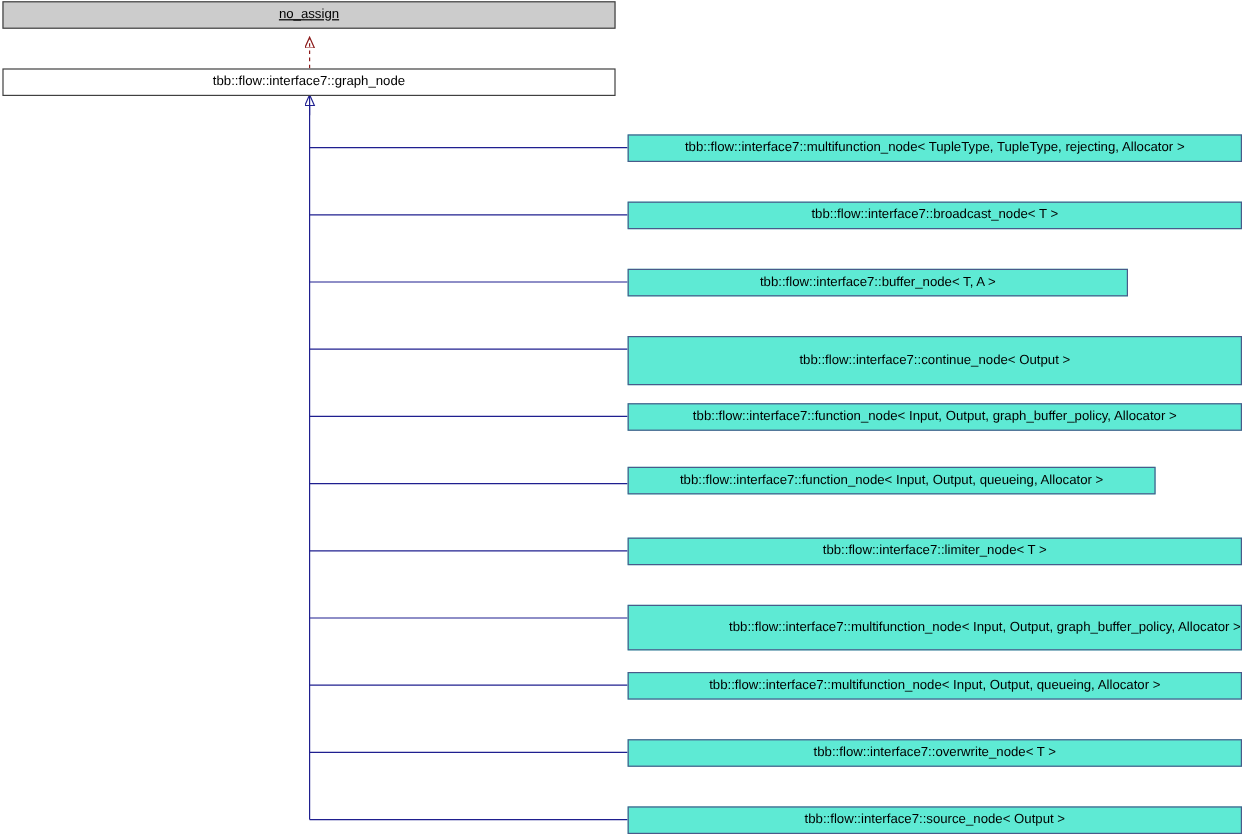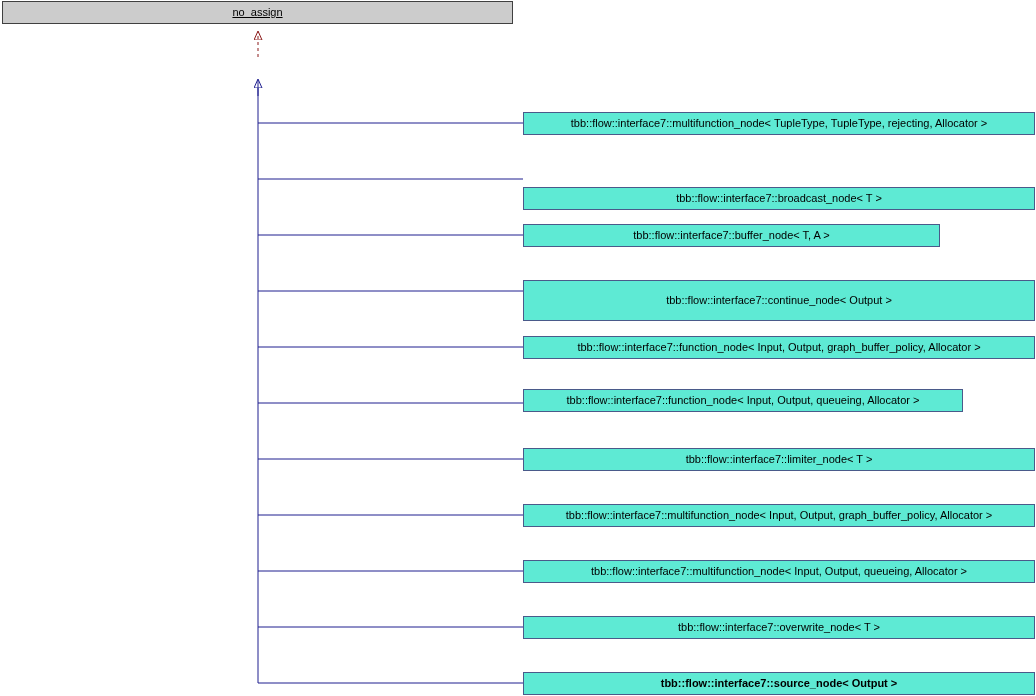--- a/index.html
+++ b/index.html
@@ -79,26 +79,29 @@
     <line x1="258" y1="515" x2="523" y2="515" stroke="#1f1f8f" stroke-width="1"></line>
     <line x1="258" y1="571" x2="523" y2="571" stroke="#1f1f8f" stroke-width="1"></line>
     <line x1="258" y1="627" x2="523" y2="627" stroke="#1f1f8f" stroke-width="1"></line>
     <line x1="258" y1="683" x2="523" y2="683" stroke="#1f1f8f" stroke-width="1"></line>
   </svg>
 
   <div class="node base" style="left:2px; top:1px; width:511px; height:23px;text-decoration:underline;">
     <span>no_assign</span>
   </div>
 
+  <div class="node root" style="left:2px; top:57px; width:511px; height:23px;">
+    <span>tbb::flow::interface7::graph_node</span>
+  </div>
 
   <div class="node derived" style="left:523px; top:112px; width:512px; height:23px;">
     <span>tbb::flow::interface7::multifunction_node&lt; TupleType, TupleType, rejecting, Allocator &gt;</span>
   </div>
 
-  <div class="node derived" style="left:523px; top:168px; width:512px; height:23px;margin-top:19px;">
+  <div class="node derived" style="left:523px; top:168px; width:512px; height:23px;">
     <span>tbb::flow::interface7::broadcast_node&lt; T &gt;</span>
   </div>
 
   <div class="node derived" style="left:523px; top:224px; width:417px; height:23px;">
     <span>tbb::flow::interface7::buffer_node&lt; T, A &gt;</span>
   </div>
 
   <div class="node derived" style="left:523px; top:280px; width:512px; height:41px;">
     <span>tbb::flow::interface7::continue_node&lt; Output &gt;</span>
   </div>
@@ -108,29 +111,29 @@
   </div>
 
   <div class="node derived" style="left:523px; top:389px; width:440px; height:23px;">
     <span>tbb::flow::interface7::function_node&lt; Input, Output, queueing, Allocator &gt;</span>
   </div>
 
   <div class="node derived" style="left:523px; top:448px; width:512px; height:23px;">
     <span>tbb::flow::interface7::limiter_node&lt; T &gt;</span>
   </div>
 
-  <div class="node derived" style="left:523px; top:504px; width:512px; height:23px;">
+  <div class="node derived" style="left:523px; top:504px; width:512px; height:38px;justify-content:flex-end;">
     <span>tbb::flow::interface7::multifunction_node&lt; Input, Output, graph_buffer_policy, Allocator &gt;</span>
   </div>
 
   <div class="node derived" style="left:523px; top:560px; width:512px; height:23px;">
     <span>tbb::flow::interface7::multifunction_node&lt; Input, Output, queueing, Allocator &gt;</span>
   </div>
 
   <div class="node derived" style="left:523px; top:616px; width:512px; height:23px;">
     <span>tbb::flow::interface7::overwrite_node&lt; T &gt;</span>
   </div>
 
-  <div class="node derived" style="left:523px; top:672px; width:512px; height:23px;font-weight:bold;">
+  <div class="node derived" style="left:523px; top:672px; width:512px; height:23px;">
     <span>tbb::flow::interface7::source_node&lt; Output &gt;</span>
   </div>
 
 </div>
 
 </body></html>

